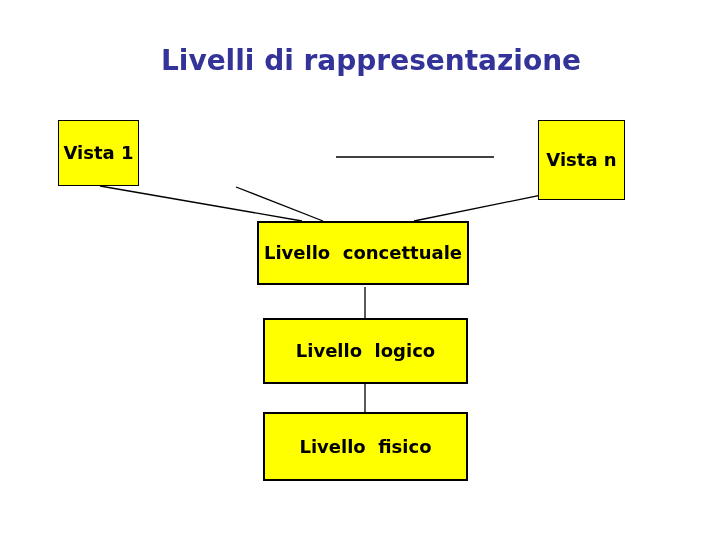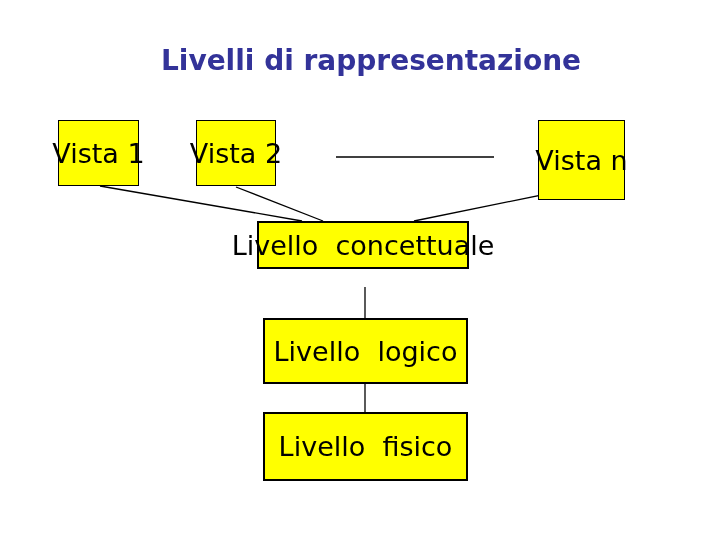--- a/index.html
+++ b/index.html
@@ -47,29 +47,30 @@
     border: 1.5px solid var(--box-border, #000000);
     display: flex;
     align-items: center;
     justify-content: center;
   }
   .box.level {
     border-width: 2px;
   }
   .label {
     font-family: "DejaVu Sans", sans-serif;
-    font-size: 27px;
+    font-size: 18px;
     color: var(--label-color, #000000);
     white-space: pre;
     line-height: 1;
+    font-weight: bold;
   }
   #box-vista1      { left: 47px;  top: 120px; width: 81px;  height: 66px; }
   #box-vista2      { left: 185px; top: 120px; width: 80px;  height: 66px; }
   #box-vistan      { left: 527px; top: 120px; width: 87px;  height: 80px; }
-  #box-concettuale { left: 246px; top: 221px; width: 212px; height: 48px; }
+  #box-concettuale { left: 246px; top: 221px; width: 212px; height: 64px; }
   #box-logico      { left: 252px; top: 318px; width: 205px; height: 66px; align-items: center; }
   #box-fisico      { left: 252px; top: 412px; width: 205px; height: 69px; }
 </style>
 </head>
 <body>
 
 <div class="slide">
 
   <h1 class="title">Livelli di rappresentazione</h1>
 
@@ -79,23 +80,20 @@
       <line x1="560" y1="189" x2="403" y2="221" stroke="#000000" stroke-width="1.3"></line>
       <line x1="325" y1="157" x2="483" y2="157" stroke="#000000" stroke-width="1.3"></line>
       <line x1="354" y1="287" x2="354" y2="318" stroke="#000000" stroke-width="1.3"></line>
       <line x1="354" y1="383" x2="354" y2="413" stroke="#000000" stroke-width="1.3"></line>
     </svg>
 
   <div class="box vista" id="box-vista1">
     <span class="label">Vista 1</span>
   </div>
 
-  <div class="box vista" id="box-vista2">
-    <span class="label">Vista 2</span>
-  </div>
 
   <div class="box vista" id="box-vistan">
     <span class="label">Vista n</span>
   </div>
 
   <div class="box level" id="box-concettuale">
     <span class="label">Livello  concettuale</span>
   </div>
 
   <div class="box level" id="box-logico">

